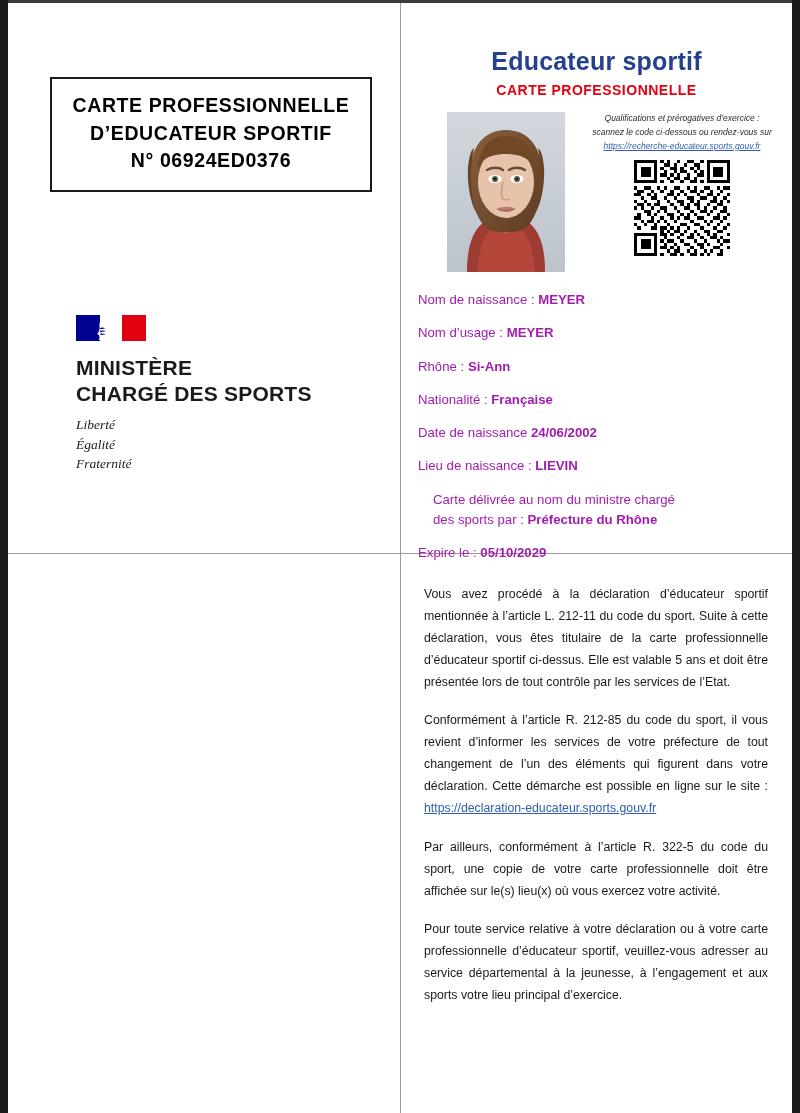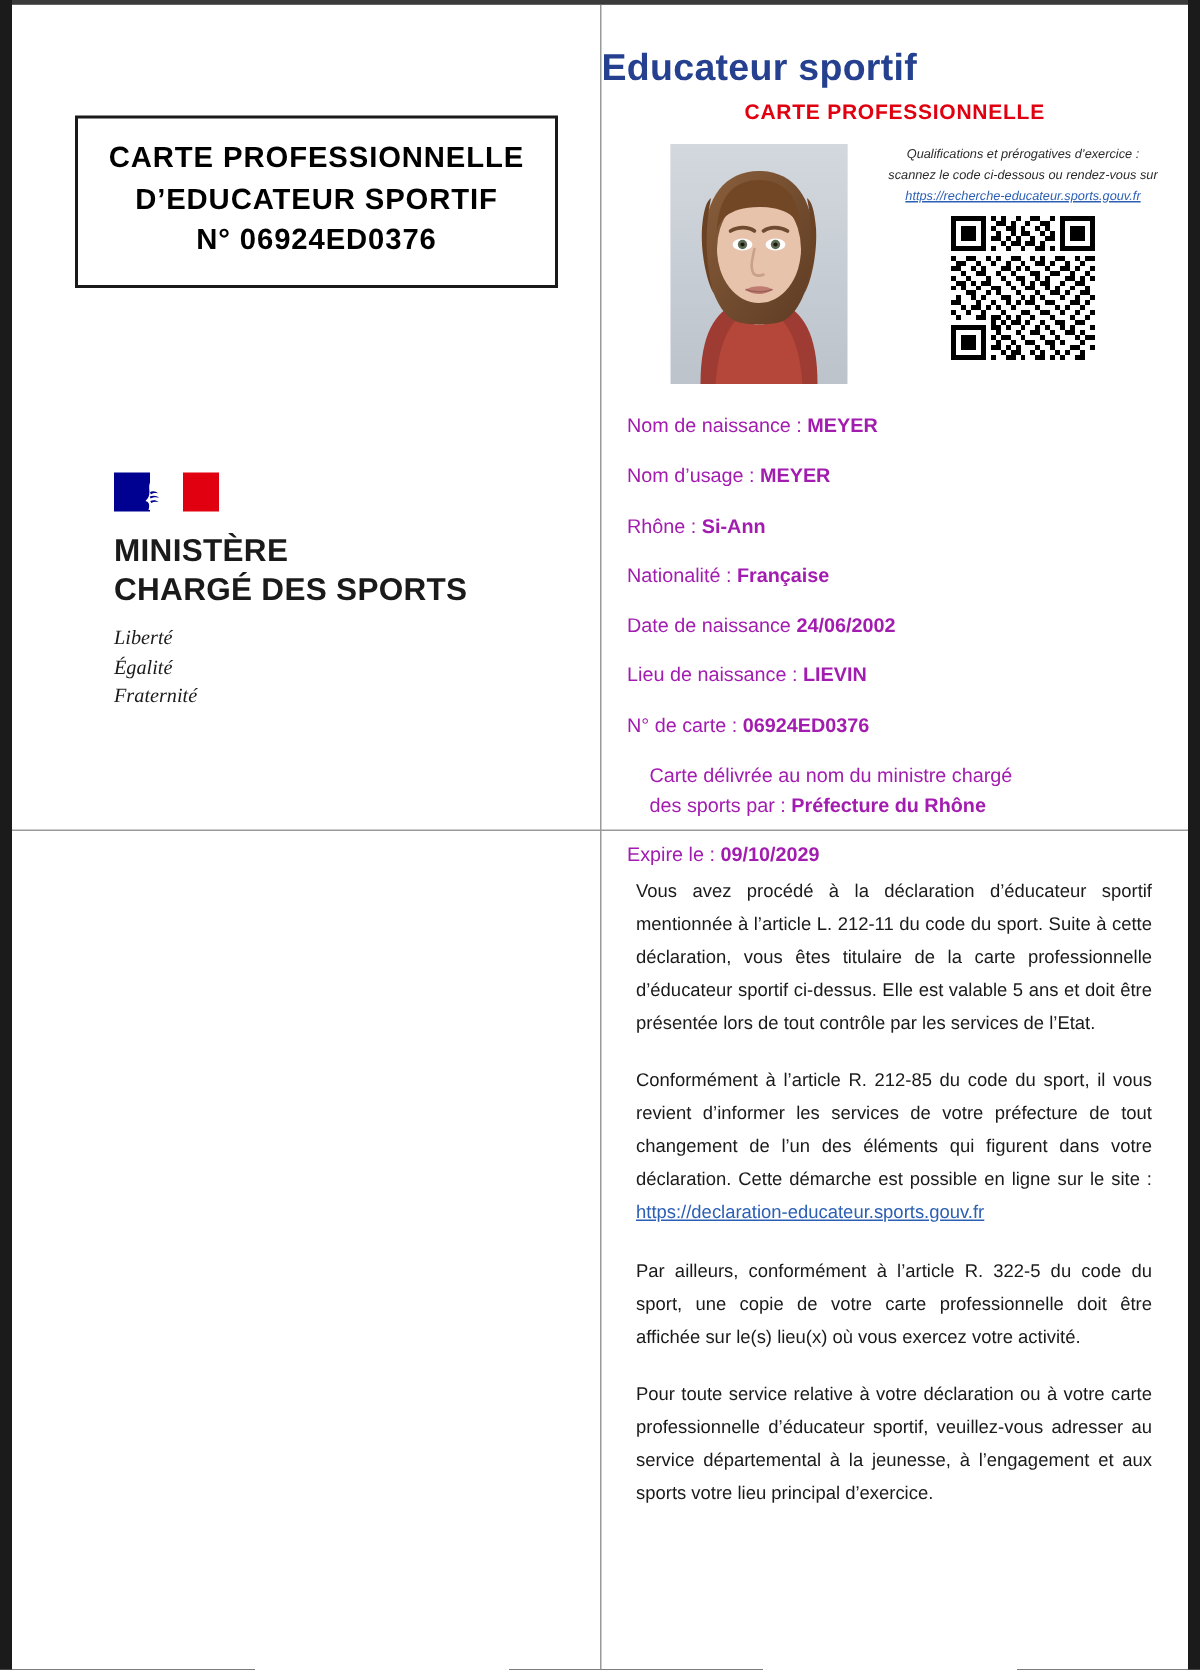--- a/index.html
+++ b/index.html
@@ -121,22 +121,22 @@
     color: #1a1a1a;
   }
 
   
   .q-tr {
     position: absolute;
     top: 0; left: 393px;
     width: 391px; height: 550px;
   }
   .head-title {
-    text-align: left;
-    margin-top: 28px;
+    text-align: center;
+    margin-top: 44px;
     font-size: 25px;
     font-weight: bold;
     color: #24408e;
     letter-spacing: 0.2px;
   }
   .head-sub {
     text-align: center;
     margin-top: 6px;
     font-size: 14px;
     font-weight: bold;
@@ -567,34 +567,30 @@
         <b>Française</b>
       </div>
       <div class="field">
         <span>Date de naissance</span>
         <b>24/06/2002</b>
       </div>
       <div class="field">
         <span>Lieu de naissance :</span>
         <b>LIEVIN</b>
       </div>
-      <div class="field">
-        <span>N° de carte :</span>
-        <b>06924ED0376</b>
-      </div>
       <div class="field two-line">
         <div>Carte délivrée au nom du ministre chargé</div>
         <div>
           <span>des sports par :</span>
           <b>Préfecture du Rhône</b>
         </div>
       </div>
       <div class="field">
         <span>Expire le :</span>
-        <b>09/10/2029</b>
+        <b>05/10/2029</b>
       </div>
     </div>
 
   </div>
 
   <div class="q-bl"></div>
 
   <div class="q-br">
     <div class="para-wrap">
       <p class="para">Vous avez procédé à la déclaration d’éducateur sportif mentionnée à l’article L. 212-11 du code du sport. Suite à cette déclaration, vous êtes titulaire de la carte professionnelle d’éducateur sportif ci-dessus. Elle est valable 5 ans et doit être présentée lors de tout contrôle par les services de l’Etat.</p>

